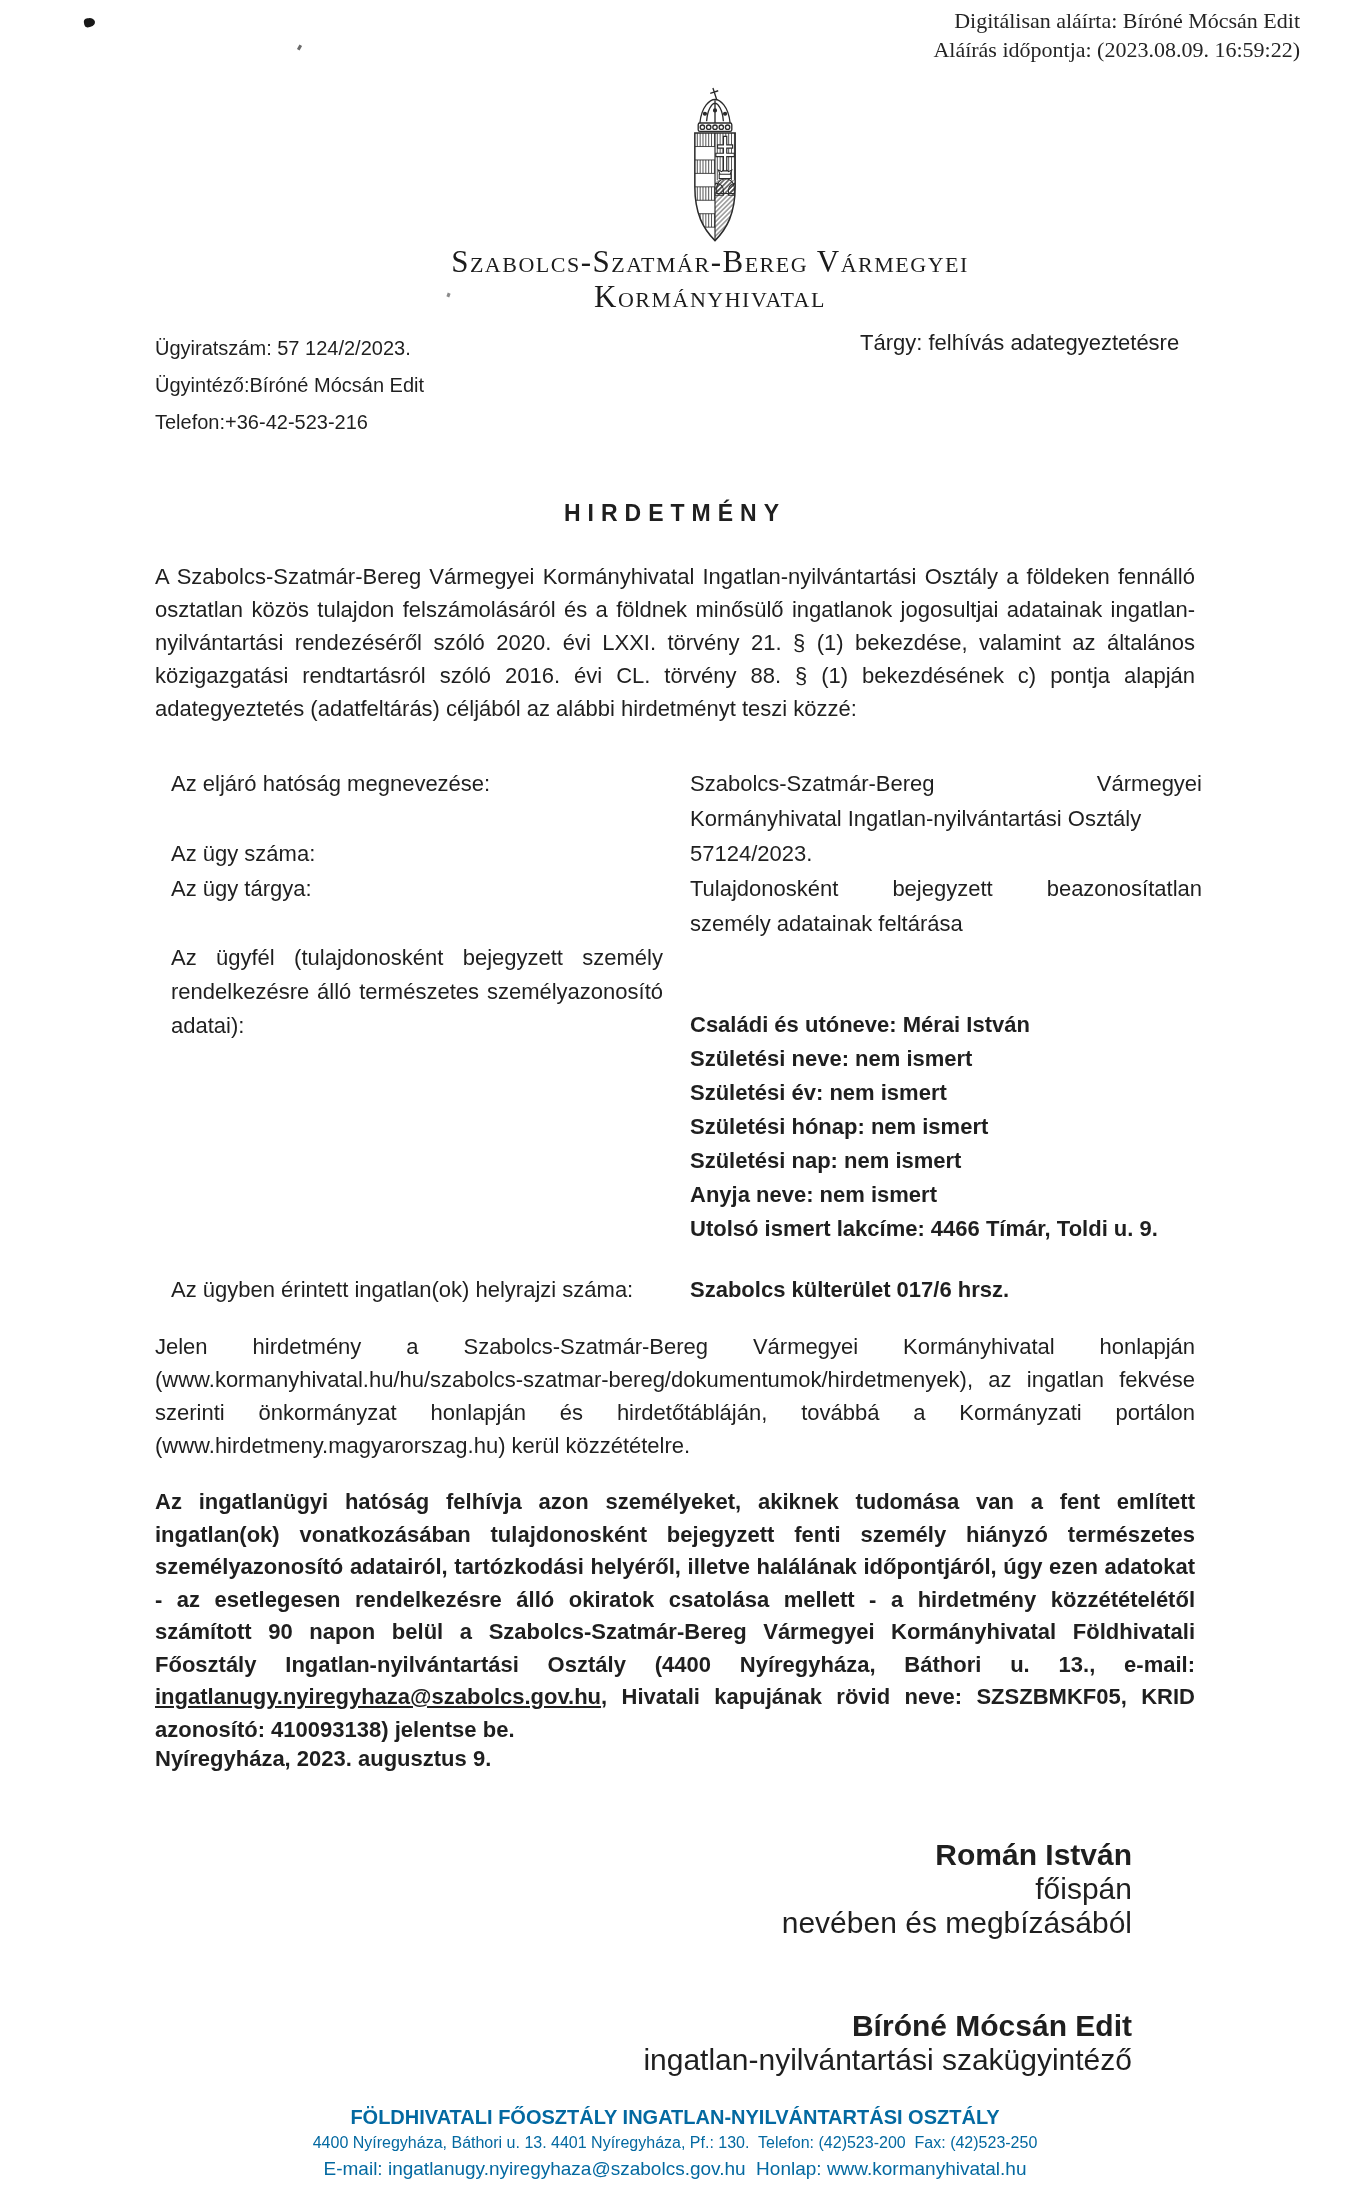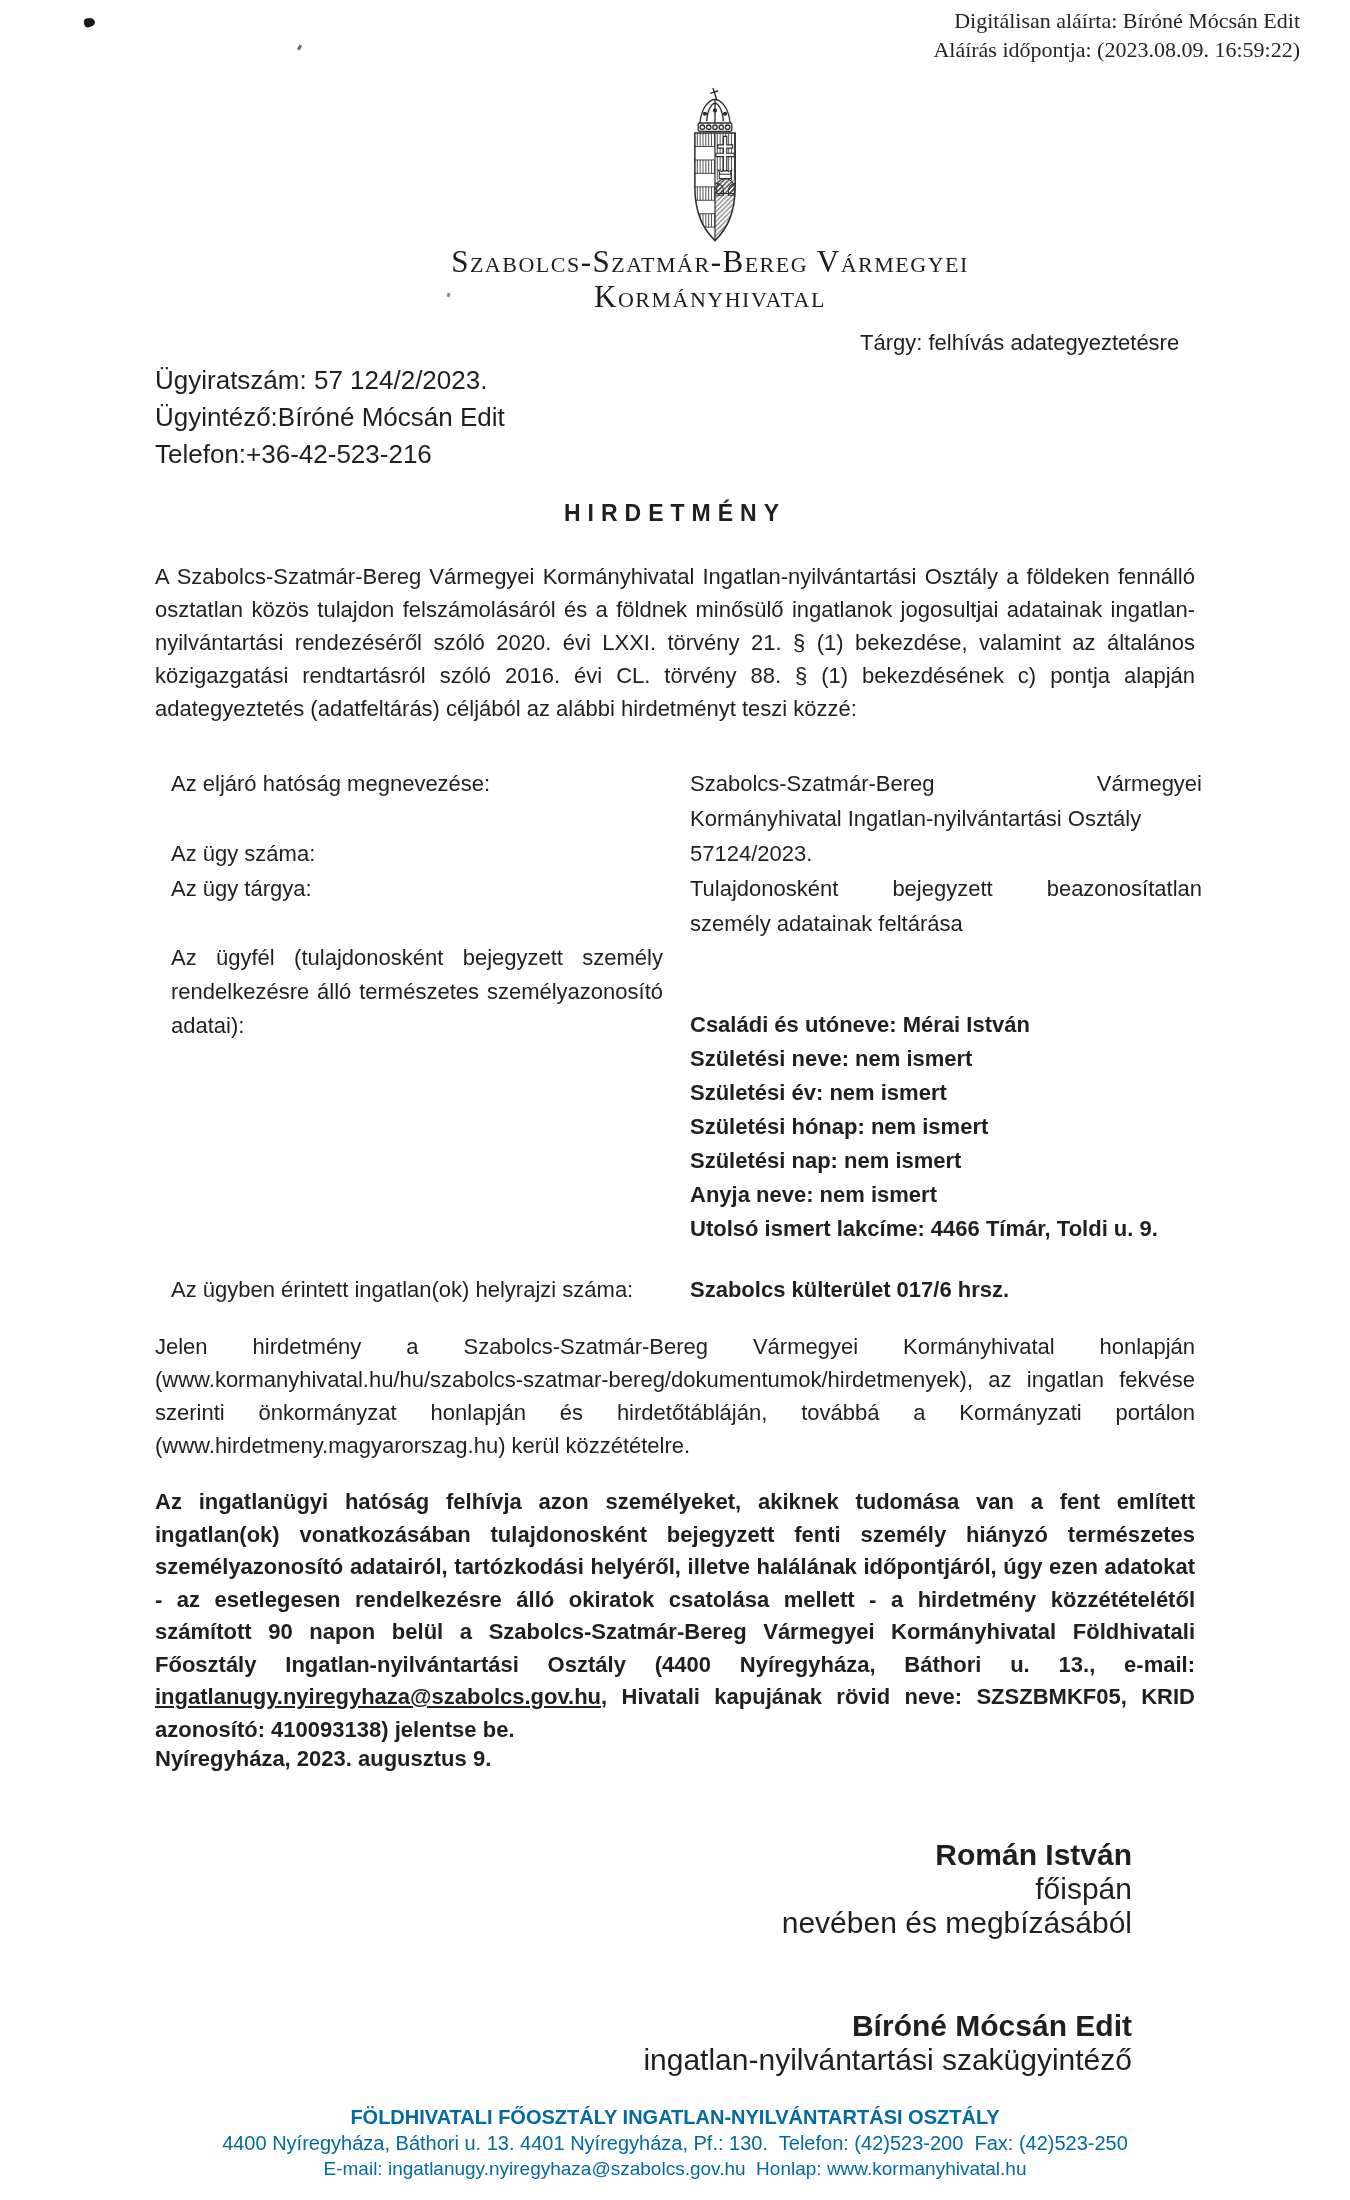--- a/index.html
+++ b/index.html
@@ -30,21 +30,21 @@
   
   .org {
     left: 210px; top: 244px; width: 1000px;
     text-align: center;
     font-family: "Liberation Serif", "DejaVu Serif", serif;
     font-variant: small-caps;
     font-size: 31px; line-height: 35px;
     letter-spacing: 1.5px; color: #1c1c1c;
   }
 
-  .meta { left: 155px; top: 330px; font-size: 26px; line-height: 37px; margin-top: 32px; }
+  .meta { left: 155px; top: 330px; font-size: 20px; line-height: 37px; }
   .subject { left: 860px; top: 330px; font-size: 22px; }
 
   .doc-title {
     left: 155px; top: 500px; width: 1040px;
     text-align: center; font-weight: 700;
     font-size: 23px; letter-spacing: 7px;
   }
 
   .para {
     left: 155px; width: 1040px;
@@ -64,21 +64,21 @@
 
   .dateline { left: 155px; top: 1746px; font-size: 22px; font-weight: 700; }
 
   .sig { left: 632px; width: 500px; text-align: right; font-size: 30px; line-height: 34px; }
   .sig1 { top: 1838px; }
   .sig2 { top: 2009px; }
 
   .footer { left: 0; top: 2104px; width: 1350px; text-align: center; color: #0369a1; }
   .footer div { white-space: pre-wrap; }
   .footer .f1 { font-size: 20px; font-weight: 700; line-height: 26px; }
-  .footer .f2 { font-size: 20px; line-height: 26px; }
+  .footer .f2 { font-size: 16px; line-height: 26px; }
   .footer .f3 { font-size: 19px; line-height: 26px; }
 
   
   .blob {
     left: 84px; top: 18px; width: 11px; height: 9px;
     background: #181818; border-radius: 45% 60% 55% 40%;
     transform: rotate(-12deg);
   }
   .speck1 { left: 298px; top: 45px; width: 3px; height: 5px; background: #6a6a6a; transform: rotate(30deg); }
   .speck2 { left: 447px; top: 293px; width: 3px; height: 4px; background: #8a8a8a; transform: rotate(20deg); }

